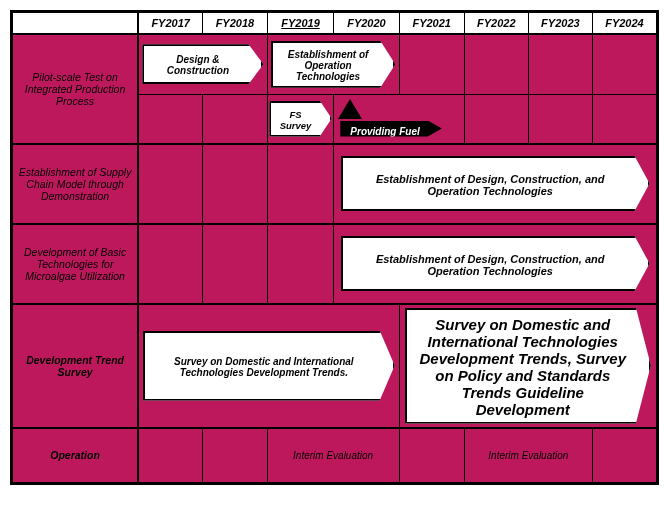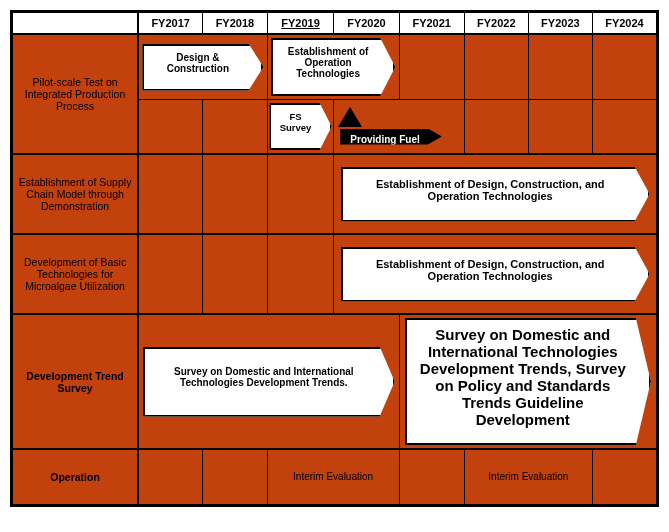--- a/index.html
+++ b/index.html
@@ -8,21 +8,22 @@
       font-size: 11px;
       background: #fff;
       display: flex;
       justify-content: center;
       align-items: flex-start;
       padding: 10px;
     }
     .chart-container {
       width: 660px;
       border: 2px solid #000;
-      background: #c2410c;
+      background: #be185d;
+      font-style: italic;
     }
     table {
       width: 100%;
       border-collapse: collapse;
     }
     td, th {
       border: 1px solid #000;
       vertical-align: middle;
       text-align: center;
       padding: 2px 3px;
@@ -51,21 +52,21 @@
     }
     .inner-arrow {
       display: flex;
       align-items: center;
       justify-content: center;
       background: #fff;
       border: 2.5px solid #000;
       clip-path: polygon(0 0, calc(100% - 15px) 0, 100% 50%, calc(100% - 15px) 100%, 0 100%);
       width: 95%;
       margin: 3px auto;
-      padding: 6px 20px 15px 10px;
+      padding: 6px 20px 4px 10px;
       font-size: 10px;
       font-weight: bold;
       text-align: center;
       min-height: 40px;
     }
     .inner-arrow-small {
       font-size: 9.5px;
       min-height: 35px;
       clip-path: polygon(0 0, calc(100% - 12px) 0, 100% 50%, calc(100% - 12px) 100%, 0 100%);
     }

